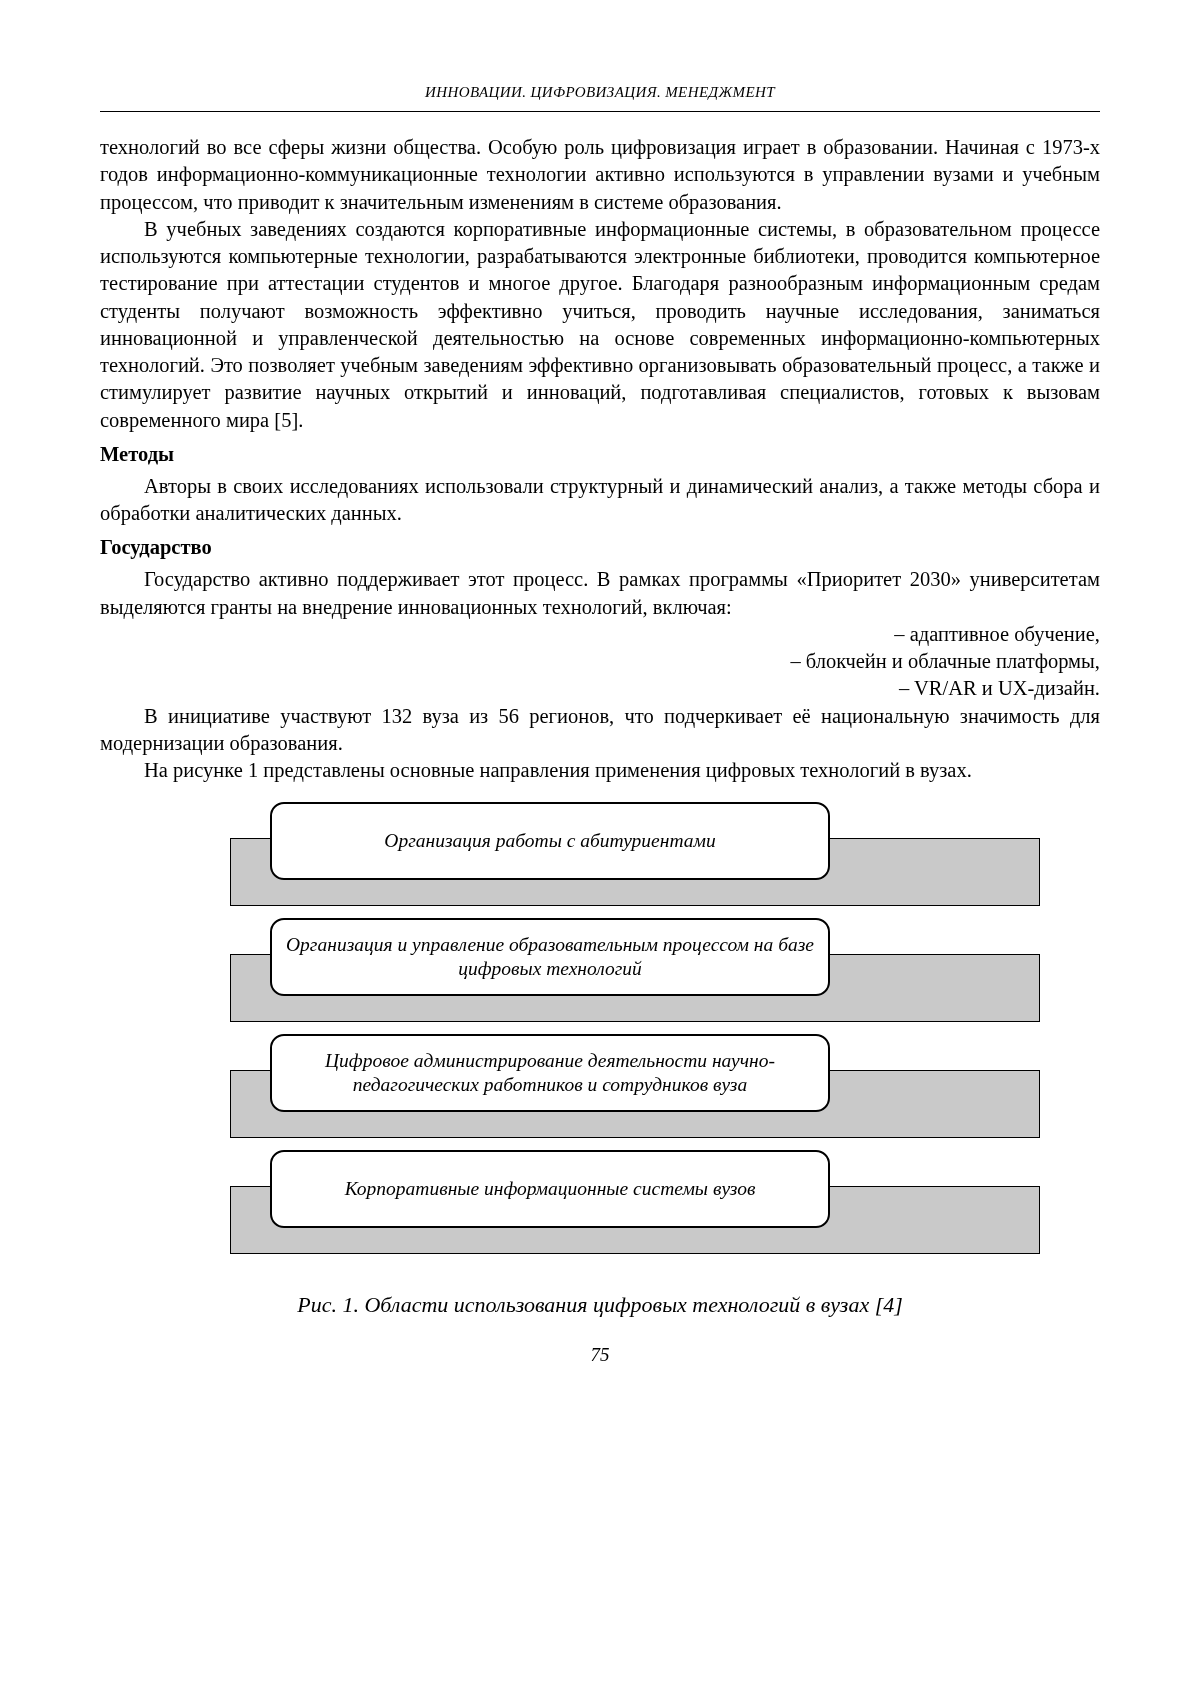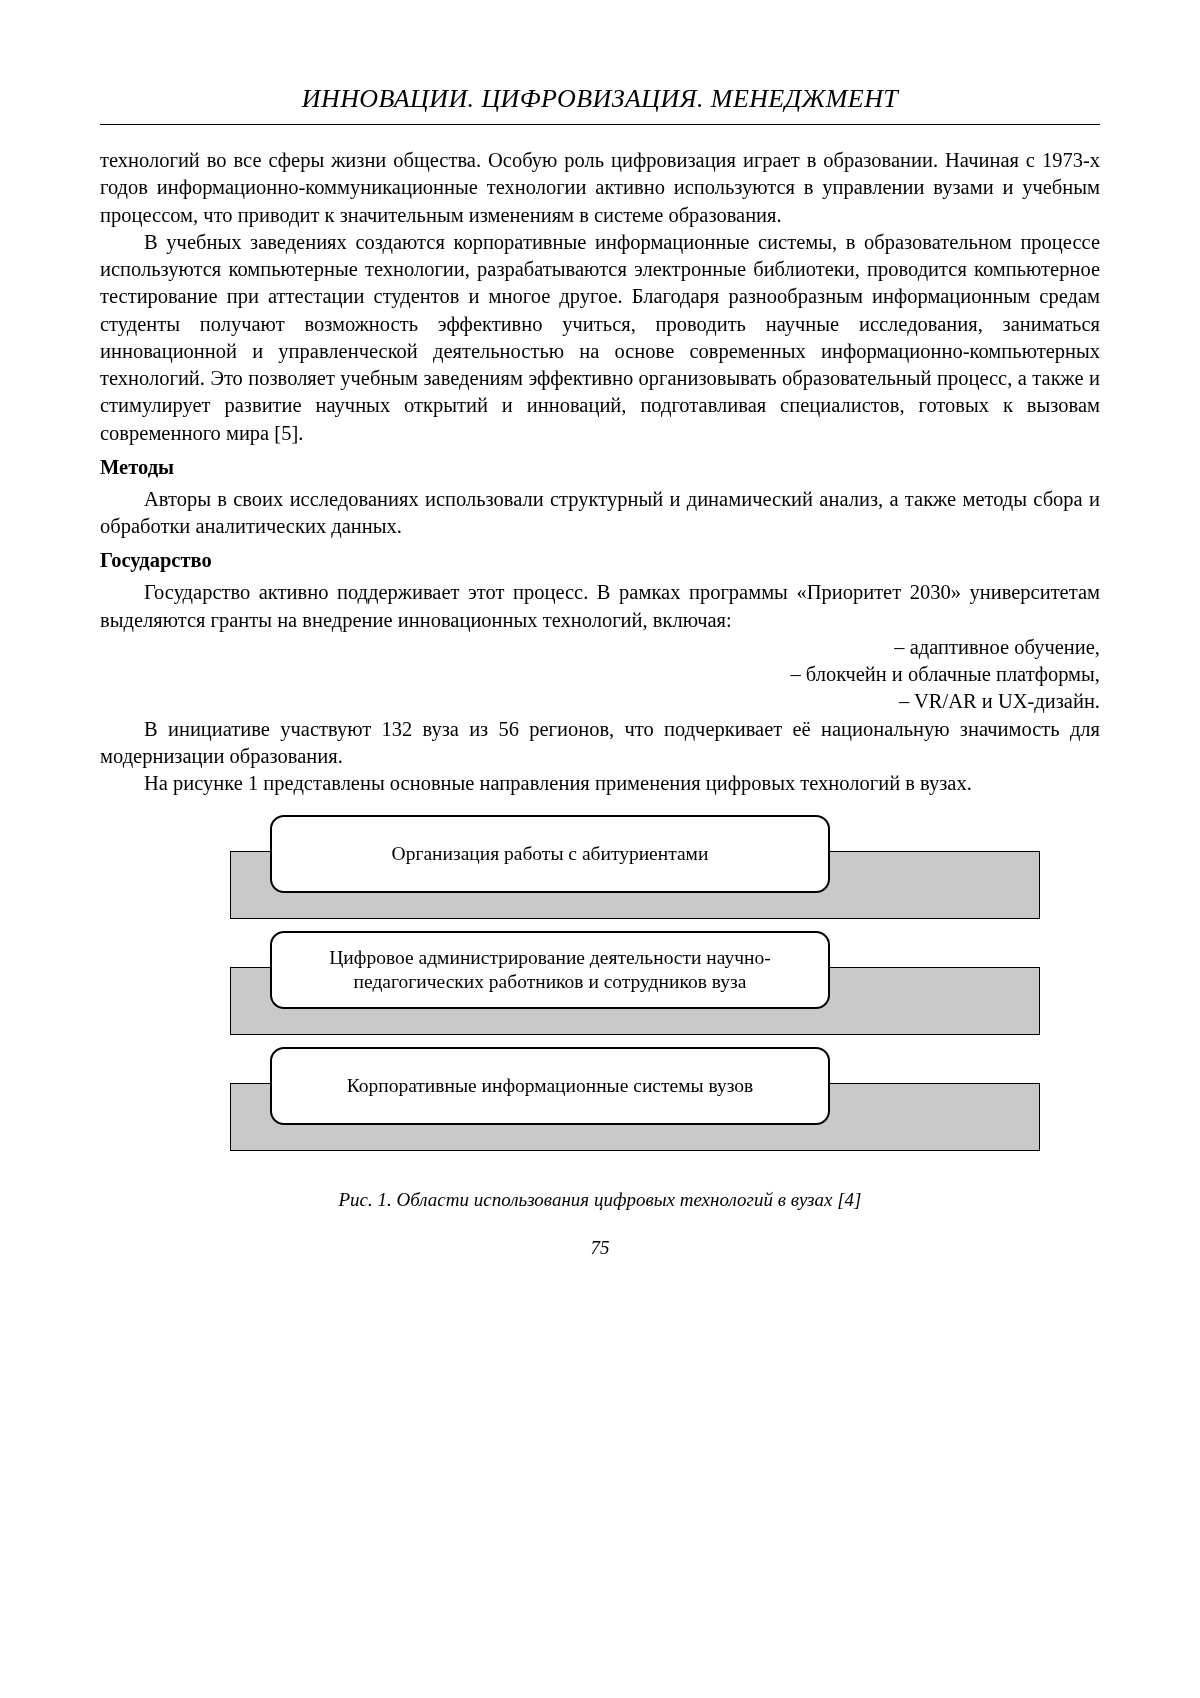--- a/index.html
+++ b/index.html
@@ -17,21 +17,21 @@
   .page {
     width: 1200px;
     min-height: 1698px;
     box-sizing: border-box;
     padding: 84px 100px 30px 100px;
     position: relative;
   }
   .running-head {
     text-align: center;
     font-style: italic;
-    font-size: 26px;
+    font-size: 15px;
     letter-spacing: 0.4px;
     padding-bottom: 10px;
     border-bottom: 1.6px solid #000;
     margin-bottom: 22px;
   }
   p.body-text {
     font-size: 20.5px;
     line-height: 1.33;
     text-align: justify;
     text-justify: inter-word;
@@ -60,20 +60,21 @@
   }
   
   .figure {
     margin: 18px 0 0 0;
     position: relative;
   }
   .fig-stack {
     position: relative;
     width: 880px;
     margin: 4px auto;
+    font-style: italic;
   }
   .fig-row {
     position: relative;
     height: 108px;
     margin-bottom: 8px;
   }
   .fig-row.tall { height: 108px; }
   .band {
     position: absolute;
     left: 70px;
@@ -98,21 +99,21 @@
     align-items: center;
     justify-content: center;
     text-align: center;
     font-size: 19.5px;
     line-height: 1.22;
     padding: 4px 14px;
   }
   .fig-caption {
     text-align: center;
     font-style: italic;
-    font-size: 19px;
+    font-size: 22px;
     margin-top: 34px;
   }
   .page-number {
     text-align: center;
     font-size: 19px;
     margin-top: 26px;
     font-style: italic;
   }
 </style>
 </head>
@@ -146,20 +147,24 @@
   <p class="body-text indent">На рисунке 1 представлены основные направления применения цифровых технологий в вузах.</p>
 
   <div class="figure">
     <div class="fig-stack">
 
       <div class="fig-row">
         <div class="band" style="background: rgb(201, 201, 201);"></div>
         <div class="chip">Организация работы с абитуриентами</div>
       </div>
 
+      <div class="fig-row tall">
+        <div class="band" style="background: rgb(201, 201, 201);"></div>
+        <div class="chip">Организация и управление образовательным процессом на базе цифровых технологий</div>
+      </div>
 
       <div class="fig-row tall">
         <div class="band" style="background: rgb(201, 201, 201);"></div>
         <div class="chip">Цифровое администрирование деятельности научно-педагогических работников и сотрудников вуза</div>
       </div>
 
       <div class="fig-row">
         <div class="band" style="background: rgb(201, 201, 201);"></div>
         <div class="chip">Корпоративные информационные системы вузов</div>
       </div>

